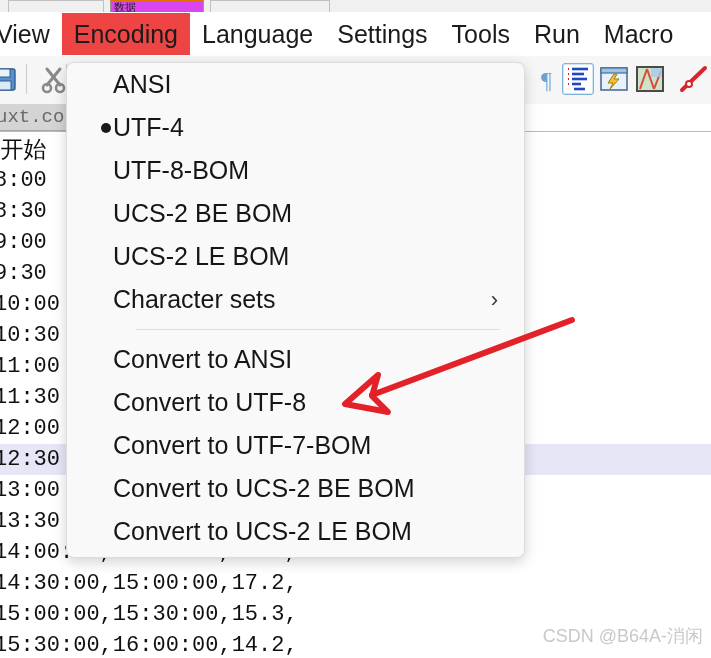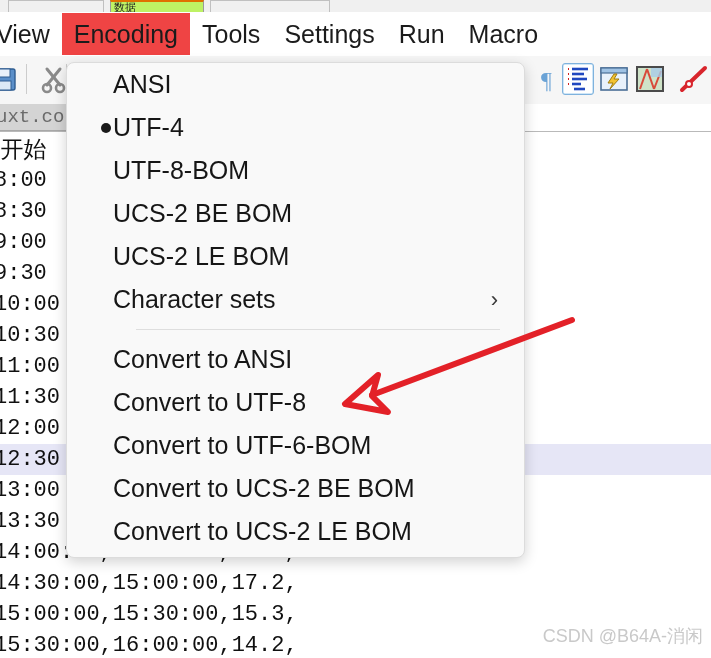--- a/index.html
+++ b/index.html
@@ -33,21 +33,21 @@
     border-top: 1px solid #9a9a9a;
     box-sizing: border-box;
     font-size: 11px;
     color: #202020;
     line-height: 10px;
     padding: 0 3px;
     white-space: nowrap;
     overflow: hidden;
   }
   #tabstrip .tab-frag.active {
-    background: #bef264;
+    background: #d946ef;
     border-top: 2px solid #e07000;
     margin-top: 34px;
   }
   #tabstrip .tab-frag.dim { background:#f0f0f0; color:#5a5a5a; border-color:#c0c0c0; }
 
   
   #menubar {
     position: absolute;
     left: 0; top: 12px;
     width: 652px; height: 44px;
@@ -210,22 +210,23 @@
 
 <div id="tabstrip">
   <div class="tab-frag dim" style="left:8px; width:96px;"></div>
   <div class="tab-frag active" style="left:110px; width:94px;">数据</div>
   <div class="tab-frag dim" style="left:210px; width:120px;"></div>
 </div>
 
 <div id="menubar">
   <div class="mi first">View</div>
   <div class="mi open">Encoding</div>
+  <div class="mi">Language</div>
+  <div class="mi">Settings</div>
   <div class="mi">Tools</div>
-  <div class="mi">Settings</div>
   <div class="mi">Run</div>
   <div class="mi">Macro</div>
 </div>
 
 <div id="toolbar">
 
   <div class="tb-icon" style="left:-12px;">
     <svg width="32" height="32" viewBox="0 0 32 32">
       <rect x="5" y="6" width="22" height="21" rx="2" fill="#5b8fc9" stroke="#2f5d91" stroke-width="1.4"></rect>
       <rect x="10" y="6" width="12" height="8" fill="#e9f1fa" stroke="#2f5d91" stroke-width="1"></rect>
@@ -354,21 +355,21 @@
 
   <div class="pm-item">
     <span>Convert to ANSI</span>
   </div>
 
   <div class="pm-item">
     <span>Convert to UTF-8</span>
   </div>
 
   <div class="pm-item">
-    <span>Convert to UTF-6-BOM</span>
+    <span>Convert to UTF-7-BOM</span>
   </div>
 
   <div class="pm-item">
     <span>Convert to UCS-2 BE BOM</span>
   </div>
 
   <div class="pm-item">
     <span>Convert to UCS-2 LE BOM</span>
   </div>
 </div>

